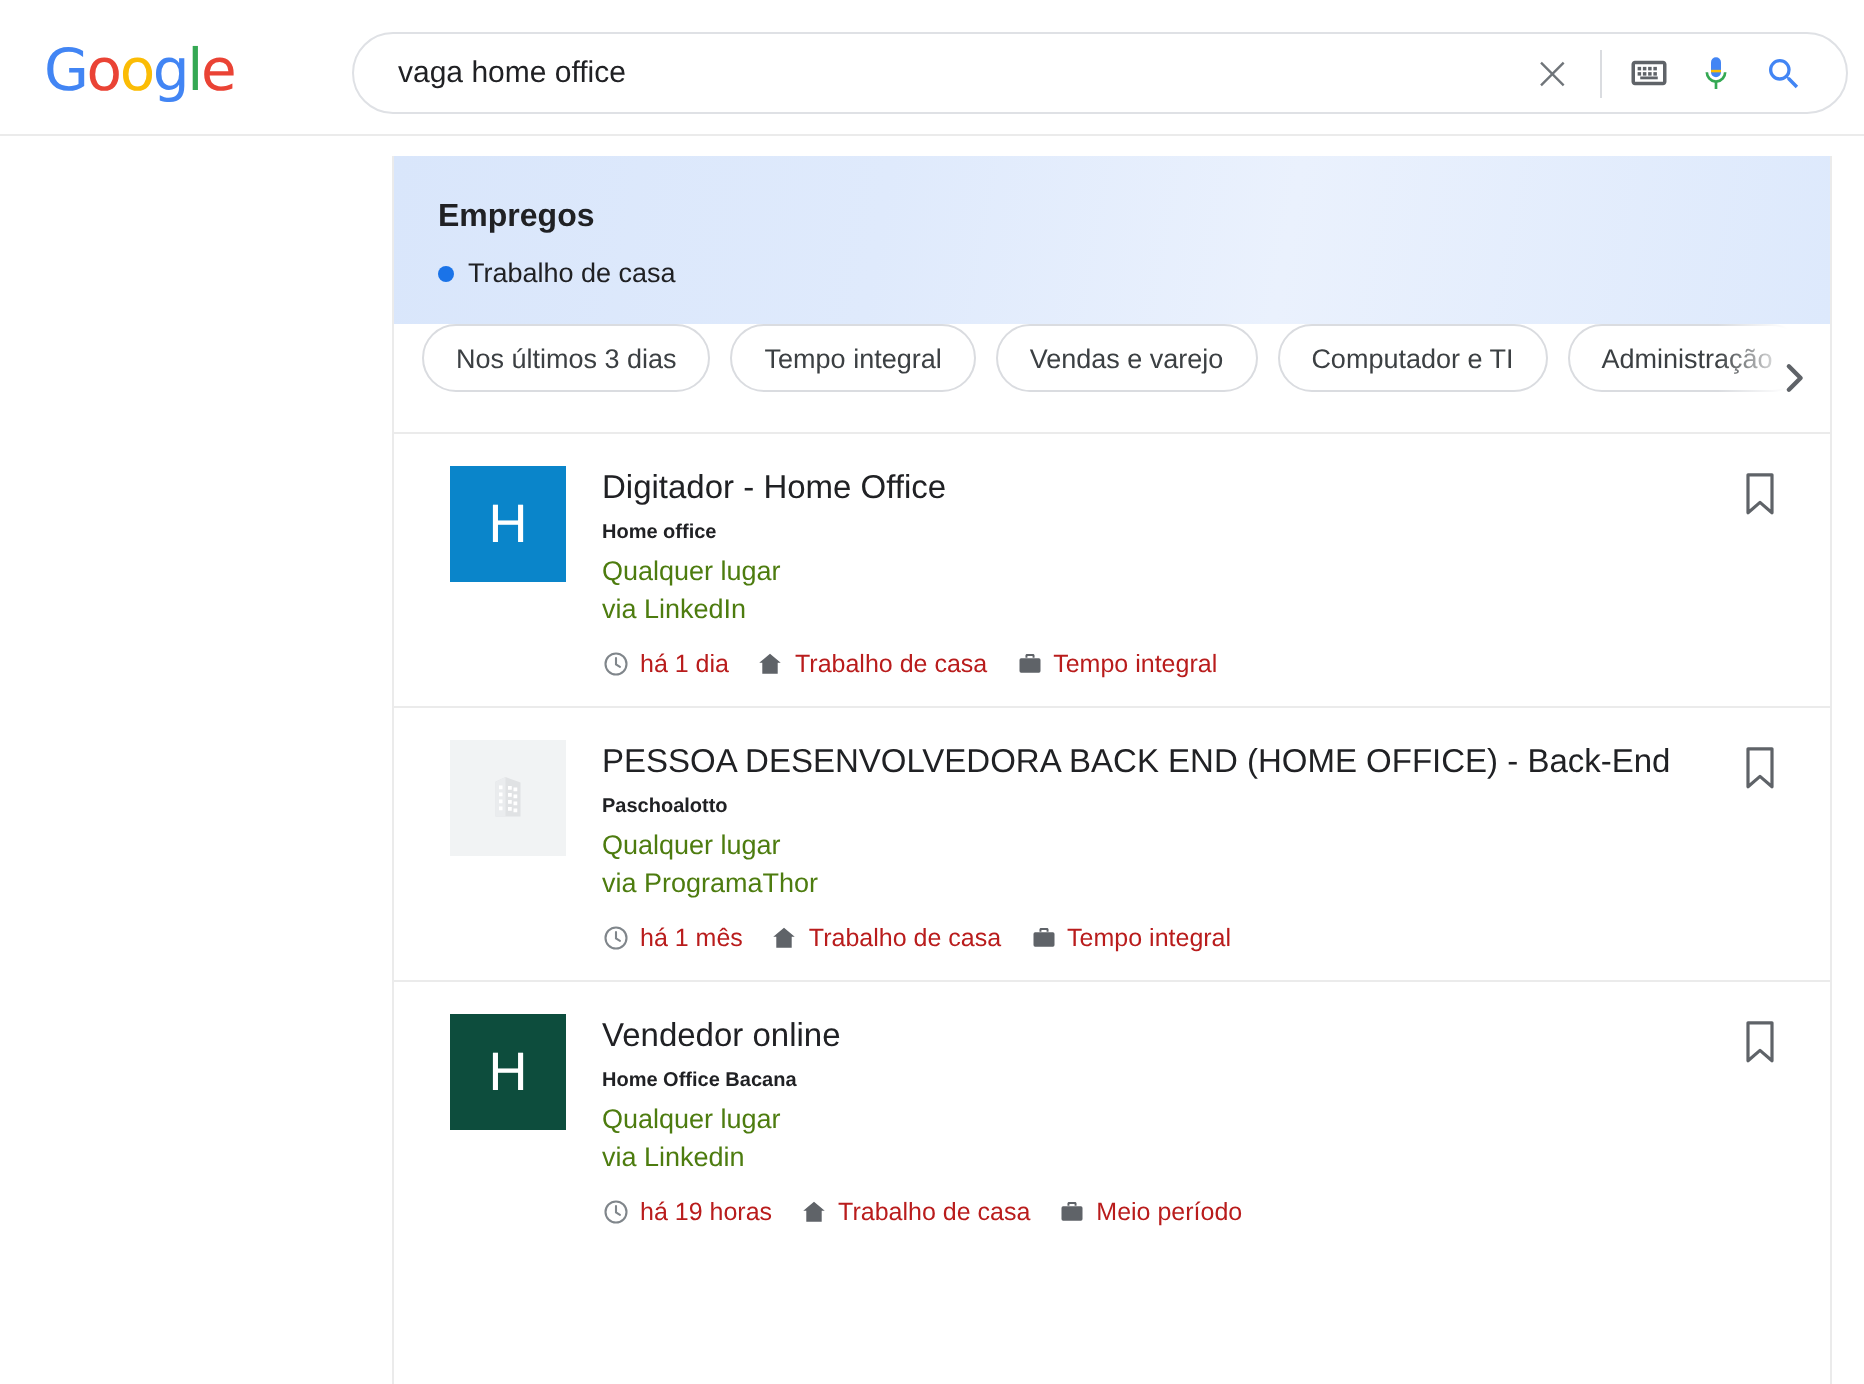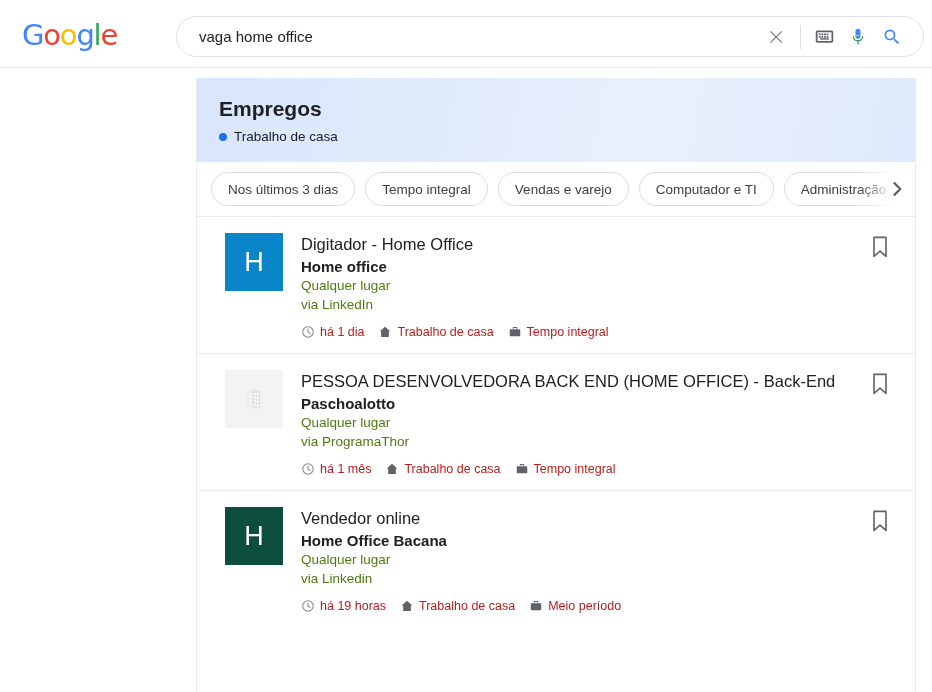--- a/index.html
+++ b/index.html
@@ -92,21 +92,21 @@
     overflow: hidden;
   }
 
   .jobs-header {
     height: 84px;
     background: linear-gradient(100deg, #d9e6fb 0%, #dfeafc 34%, #eaf1fd 62%, #dde9fc 100%);
     padding: 18px 0 0 22px;
     position: relative;
   }
   .jobs-title {
-    font-size: 21px;
+    font-size: 16px;
     font-weight: bold;
     color: #202124;
     letter-spacing: 0px;
     line-height: 26px;
   }
   .jobs-subrow {
     display: flex;
     align-items: center;
     margin-top: 6px;
   }
@@ -122,21 +122,20 @@
     font-size: 13.5px;
     color: #202124;
     line-height: 17px;
   }
 
   
   .chips-row {
     position: relative;
     height: 54px;
     display: flex;
-    align-items: center;
     padding-left: 14px;
     overflow: hidden;
     background: #fff;
   }
   .chip {
     flex: none;
     height: 34px;
     border: 1px solid #dadce0;
     border-radius: 18px;
     display: flex;
@@ -203,21 +202,21 @@
 
   .job-body { flex: 1; padding-right: 20px; min-width: 0; }
   .job-title {
     font-size: 16.5px;
     color: #202124;
     line-height: 22px;
     margin-bottom: 2px;
     letter-spacing: 0;
   }
   .job-company {
-    font-size: 15px;
+    font-size: 10px;
     font-weight: bold;
     color: #202124;
     line-height: 19px;
   }
   .job-location, .job-via {
     font-size: 13.5px;
     color: #4d7c0f;
     line-height: 19px;
   }
   .job-meta {

